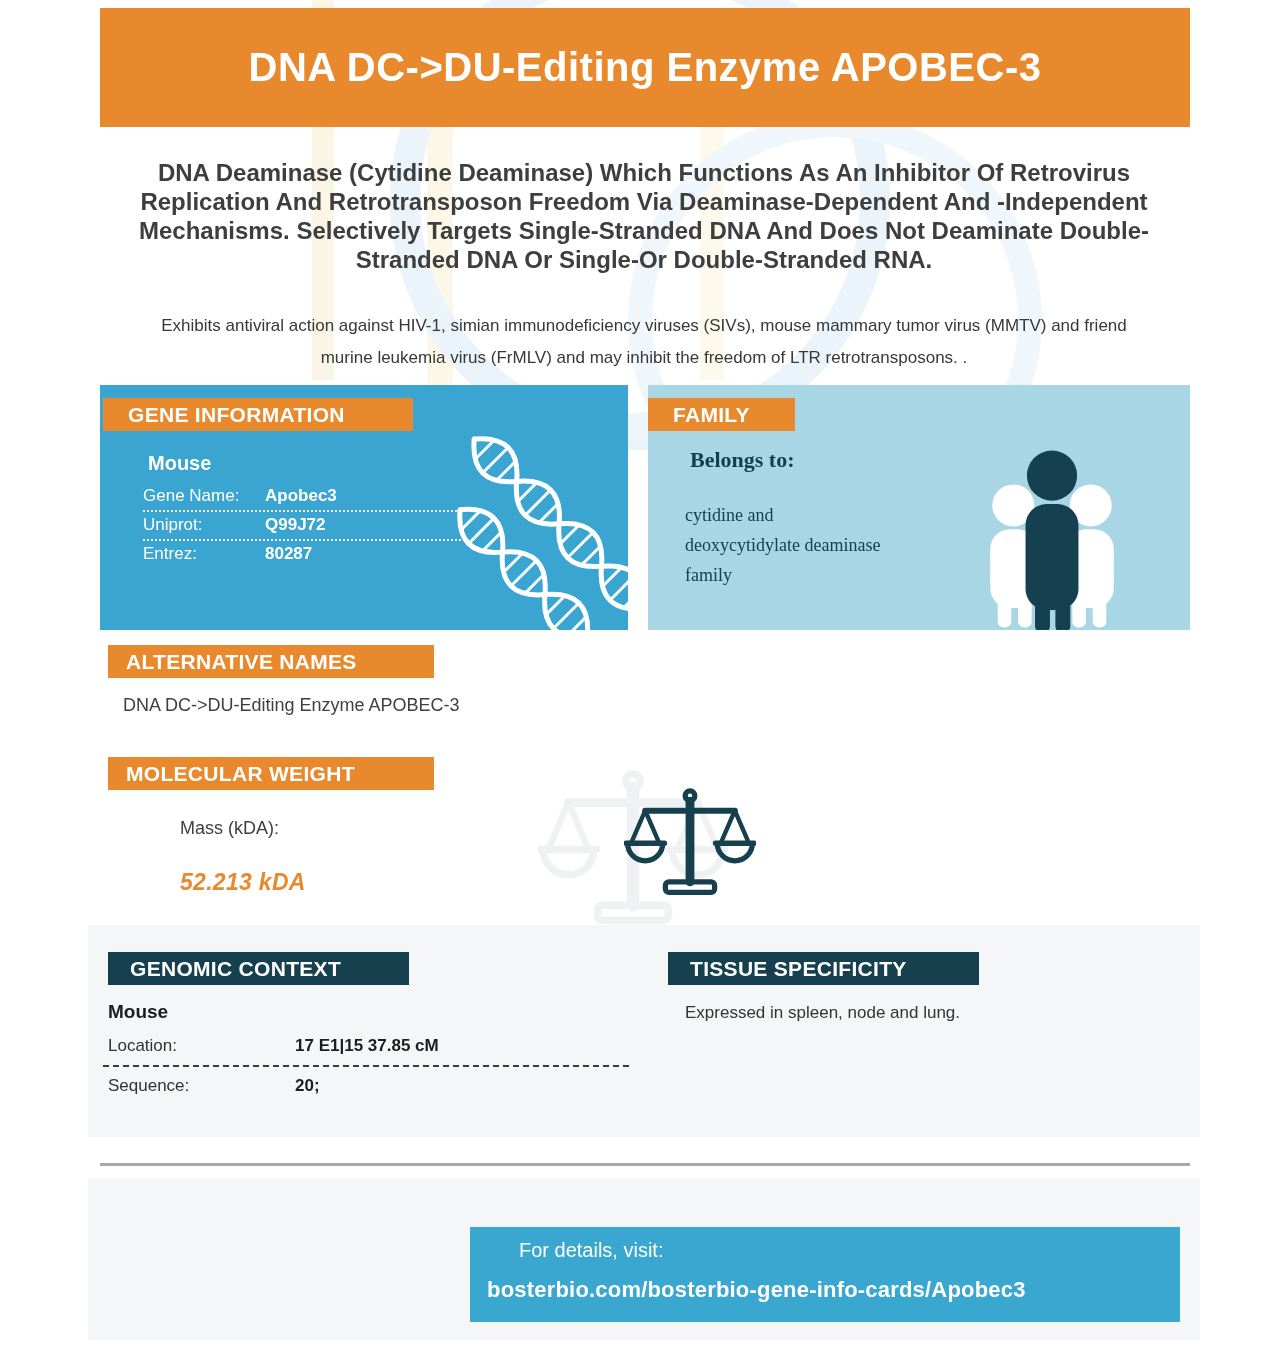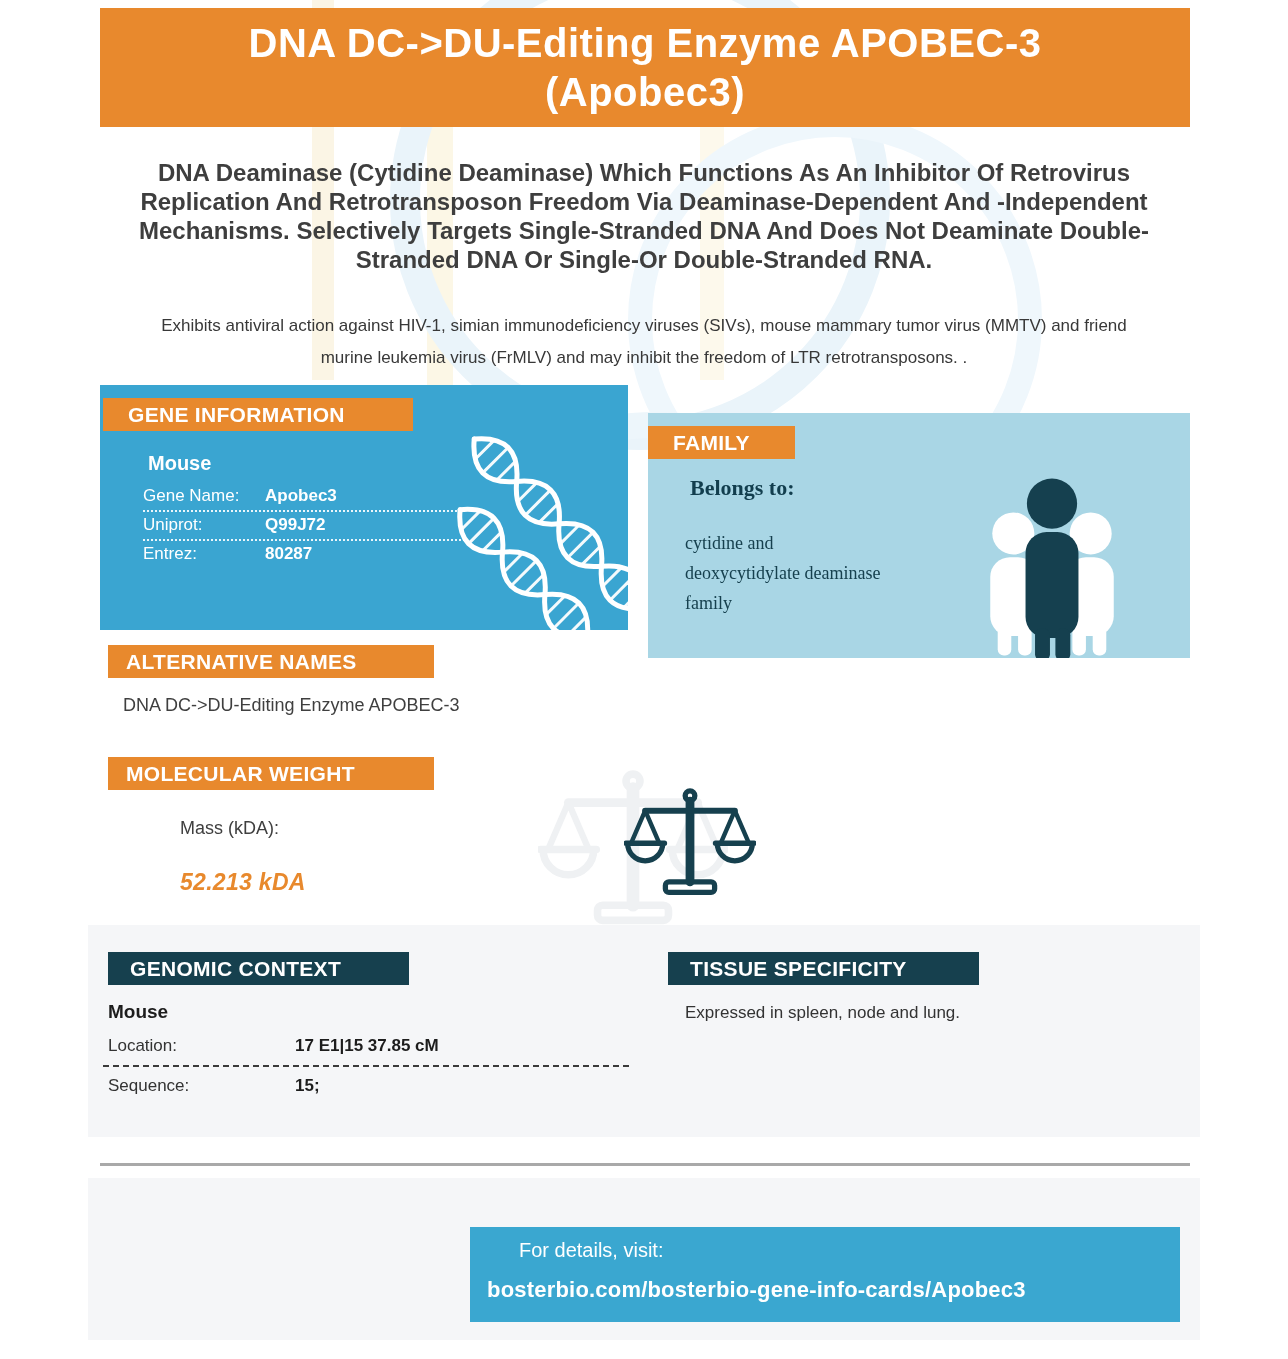--- a/index.html
+++ b/index.html
@@ -27,21 +27,21 @@
     left:91px;top:158px;width:1106px;
     text-align:center;font-weight:bold;font-size:24px;line-height:29px;color:#3E3E3E;
   }
   .subline{
     left:161px;top:310px;width:966px;
     text-align:center;font-size:17px;line-height:32px;color:#383838;
   }
 
   
   .panel-blue{left:100px;top:385px;width:528px;height:245px;background:#3AA5D1;overflow:hidden;}
-  .panel-lblue{left:648px;top:385px;width:542px;height:245px;background:#A9D6E5;overflow:hidden;margin-top:28px;}
+  .panel-lblue{left:648px;top:385px;width:542px;height:245px;background:#A9D6E5;overflow:hidden;}
 
   .bar-orange{
     background:#E8892D;color:#fff;font-weight:bold;font-size:21px;line-height:33px;height:33px;
     letter-spacing:.3px;white-space:nowrap;
   }
   .bar-teal{
     background:#16404E;color:#fff;font-weight:bold;font-size:21px;line-height:33px;height:33px;
     letter-spacing:.3px;white-space:nowrap;
   }
 
@@ -96,21 +96,20 @@
       <rect x="427" y="90" width="26" height="300" fill="#FBF5E0" opacity="0.8"></rect>
       <rect x="700" y="120" width="24" height="260" fill="#FBF5E0" opacity="0.6"></rect>
       <circle cx="640" cy="200" r="235" fill="none" stroke="#EAF4FA" stroke-width="30"></circle>
       <circle cx="835" cy="320" r="195" fill="none" stroke="#EFF7FC" stroke-width="24"></circle>
       <path d="M420,560 q120,-180 340,-120" fill="none" stroke="#EDF6FB" stroke-width="26"></path>
     </svg>
   </div>
 
   <div class="abs banner">
     <div>DNA DC-&gt;DU-Editing Enzyme APOBEC-3</div>
-    <div>(Apobec3)</div>
   </div>
 
   <div class="abs headline">DNA Deaminase (Cytidine Deaminase) Which Functions As An Inhibitor Of Retrovirus Replication And Retrotransposon Freedom Via Deaminase-Dependent And -Independent Mechanisms. Selectively Targets Single-Stranded DNA And Does Not Deaminate Double-Stranded DNA Or Single-Or Double-Stranded RNA.</div>
 
   <div class="abs subline">Exhibits antiviral action against HIV-1, simian immunodeficiency viruses (SIVs), mouse mammary tumor virus (MMTV) and friend murine leukemia virus (FrMLV) and may inhibit the freedom of LTR retrotransposons. .</div>
 
   <div class="abs panel-blue">
 
     <svg class="abs" style="left:330px;top:45px;overflow:visible" width="220" height="240" viewBox="0 0 220 240">
       <defs>
@@ -220,21 +219,21 @@
   <div class="abs bar-teal" style="left:108px;top:952px;width:301px;padding-left:22px;box-sizing:border-box;">GENOMIC CONTEXT</div>
   <div class="abs gc-species" style="left:108px;top:1001px;">Mouse</div>
   <div class="abs gc-rows">
     <div class="gc-row">
       <span class="lbl">Location:</span>
       <span class="val">17 E1|15 37.85 cM</span>
     </div>
     <div class="gc-sep"></div>
     <div class="gc-row">
       <span class="lbl">Sequence:</span>
-      <span class="val">15;</span>
+      <span class="val">20;</span>
     </div>
   </div>
 
   <div class="abs bar-teal" style="left:668px;top:952px;width:311px;padding-left:22px;box-sizing:border-box;">TISSUE SPECIFICITY</div>
   <div class="abs tissue-text" style="left:685px;top:1003px;">Expressed in spleen, node and lung.</div>
 
   <div class="abs divider"></div>
 
   <div class="abs gray-panel" style="left:88px;top:1178px;width:1112px;height:162px;"></div>
   <div class="abs details-box">

